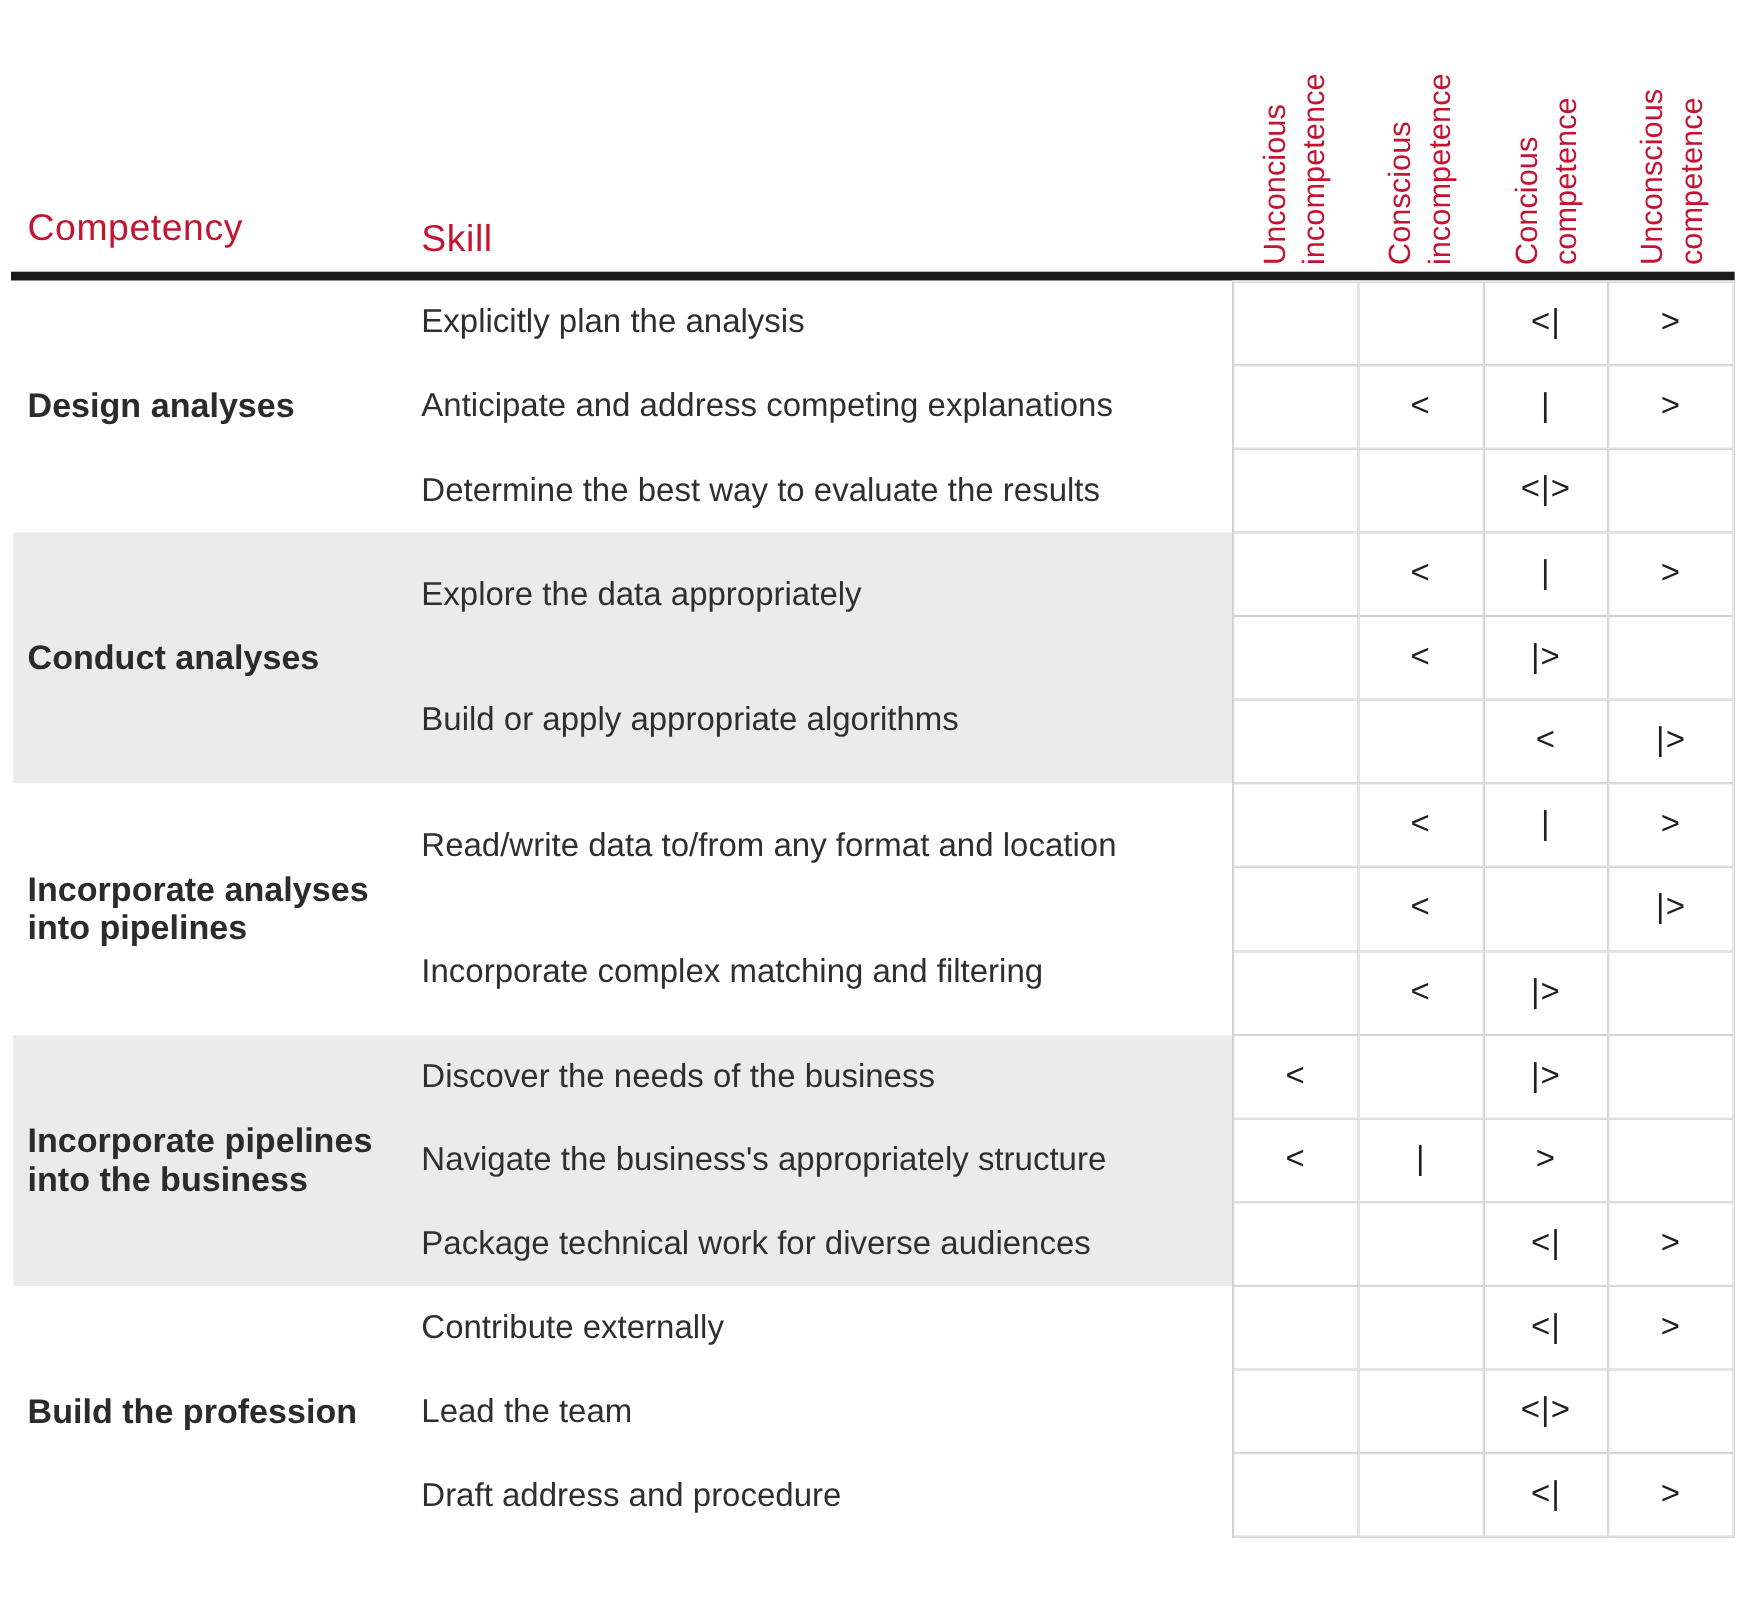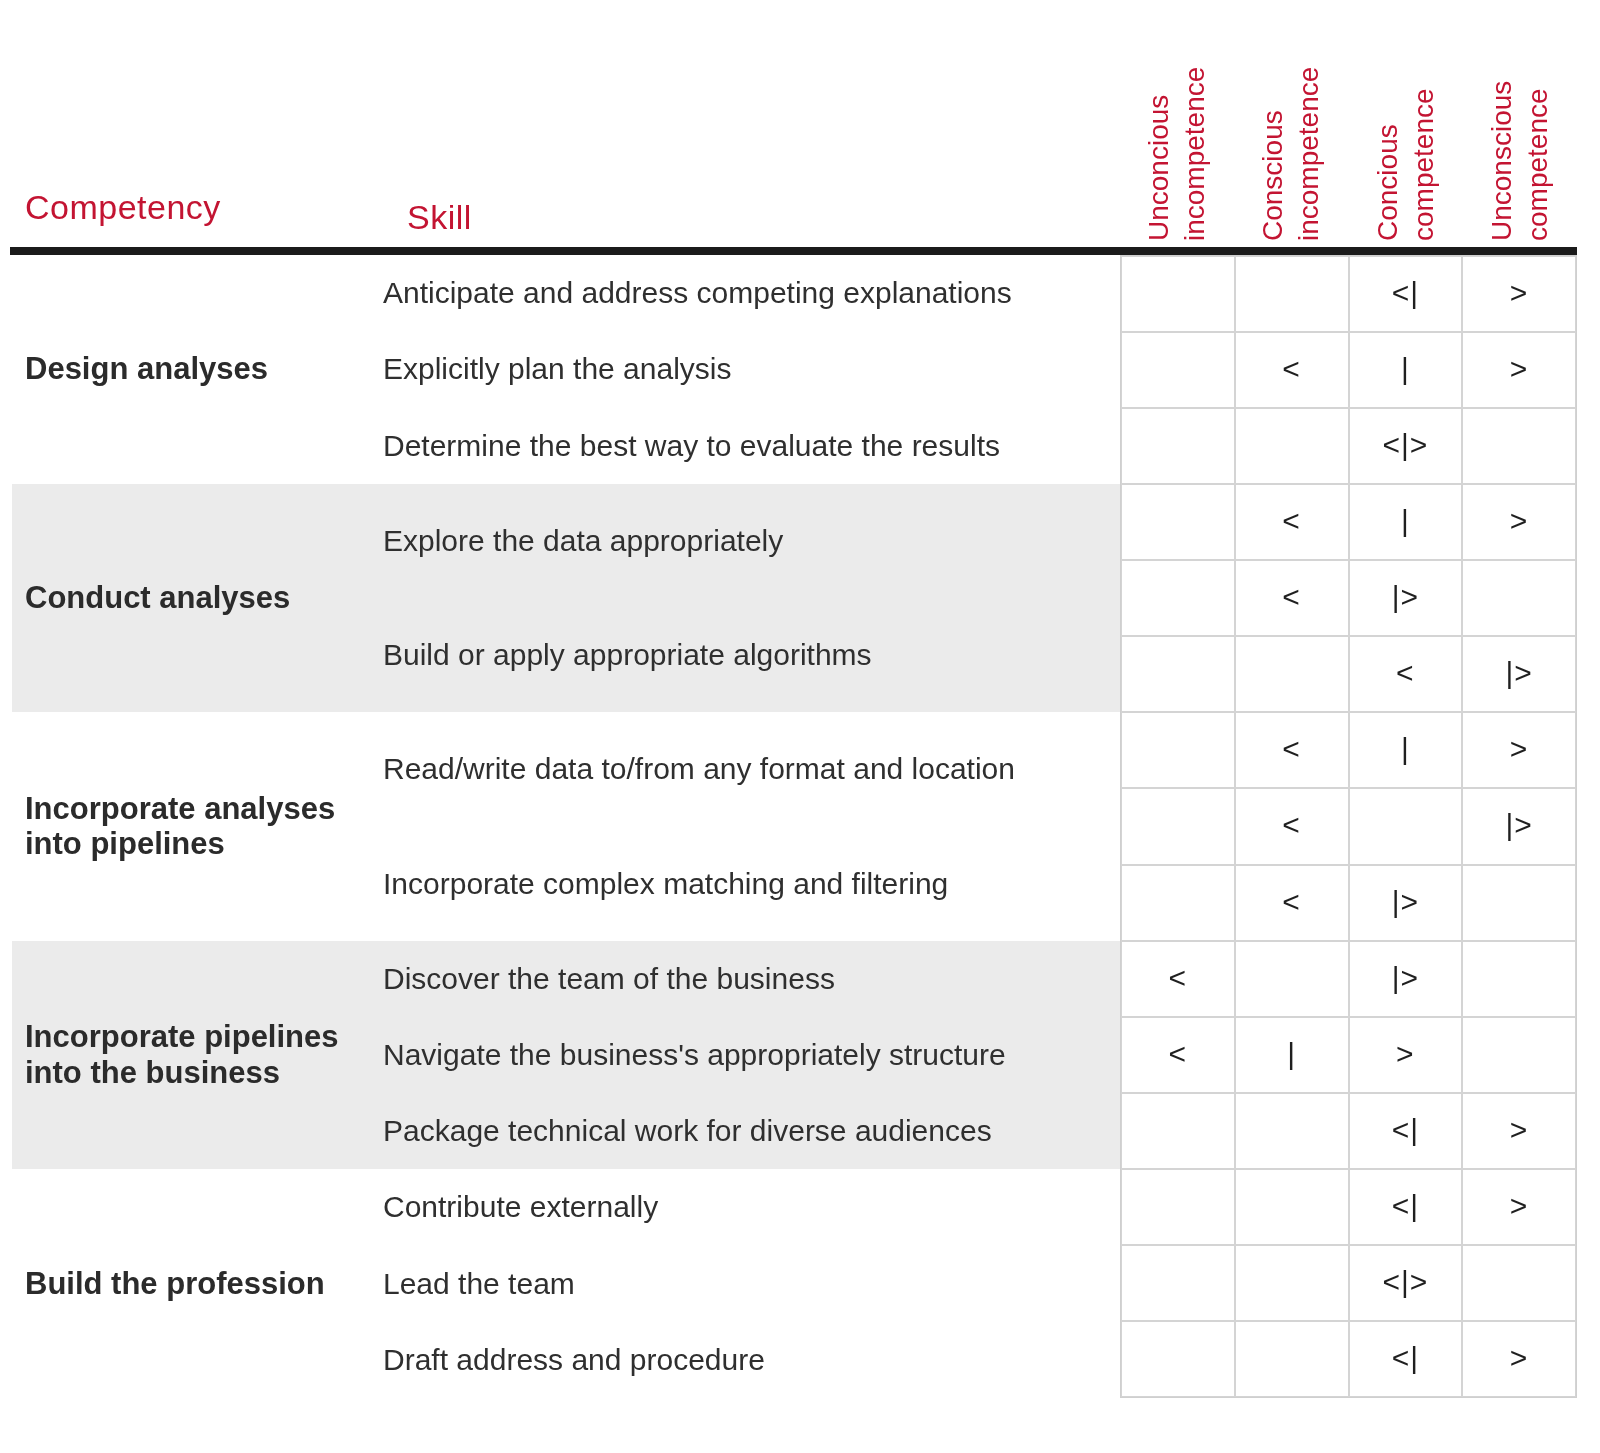--- a/index.html
+++ b/index.html
@@ -23,21 +23,20 @@
     color: #c31432;
     letter-spacing: 0.5px;
   }
   .hdr-skill {
     position: absolute;
     left: 383px;
     top: 198px;
     font-size: 34px;
     color: #c31432;
     letter-spacing: 0.5px;
-    margin-left: 24px;
   }
 
   
   .rot-header {
     position: absolute;
     top: 241px;
     width: 225px;
     height: 114px;
     transform: rotate(-90deg);
     transform-origin: top left;
@@ -164,26 +163,26 @@
   <div class="thick-line"></div>
 
   <div class="table-body">
     <div class="bands" id="bands">
         <div class="group">
           <div class="group-competency">
             <div class="competency-label">Design analyses</div>
           </div>
           <div class="group-skills">
             <div class="skill-row">
+              <div class="skill-label">Explicitly plan the analysis</div>
+            </div>
+            <div class="skill-row">
               <div class="skill-label">Anticipate and address competing explanations</div>
             </div>
             <div class="skill-row">
-              <div class="skill-label">Explicitly plan the analysis</div>
-            </div>
-            <div class="skill-row">
               <div class="skill-label">Determine the best way to evaluate the results</div>
             </div>
           </div>
         </div>
         <div class="group shaded">
           <div class="group-competency">
             <div class="competency-label">Conduct analyses</div>
           </div>
           <div class="group-skills">
             <div class="skill-row">
@@ -206,21 +205,21 @@
               <div class="skill-label">Incorporate complex matching and filtering</div>
             </div>
           </div>
         </div>
         <div class="group shaded">
           <div class="group-competency">
             <div class="competency-label">Incorporate pipelines into the business</div>
           </div>
           <div class="group-skills">
             <div class="skill-row">
-              <div class="skill-label">Discover the team of the business</div>
+              <div class="skill-label">Discover the needs of the business</div>
             </div>
             <div class="skill-row">
               <div class="skill-label">Navigate the business's appropriately structure</div>
             </div>
             <div class="skill-row">
               <div class="skill-label">Package technical work for diverse audiences</div>
             </div>
           </div>
         </div>
         <div class="group">

